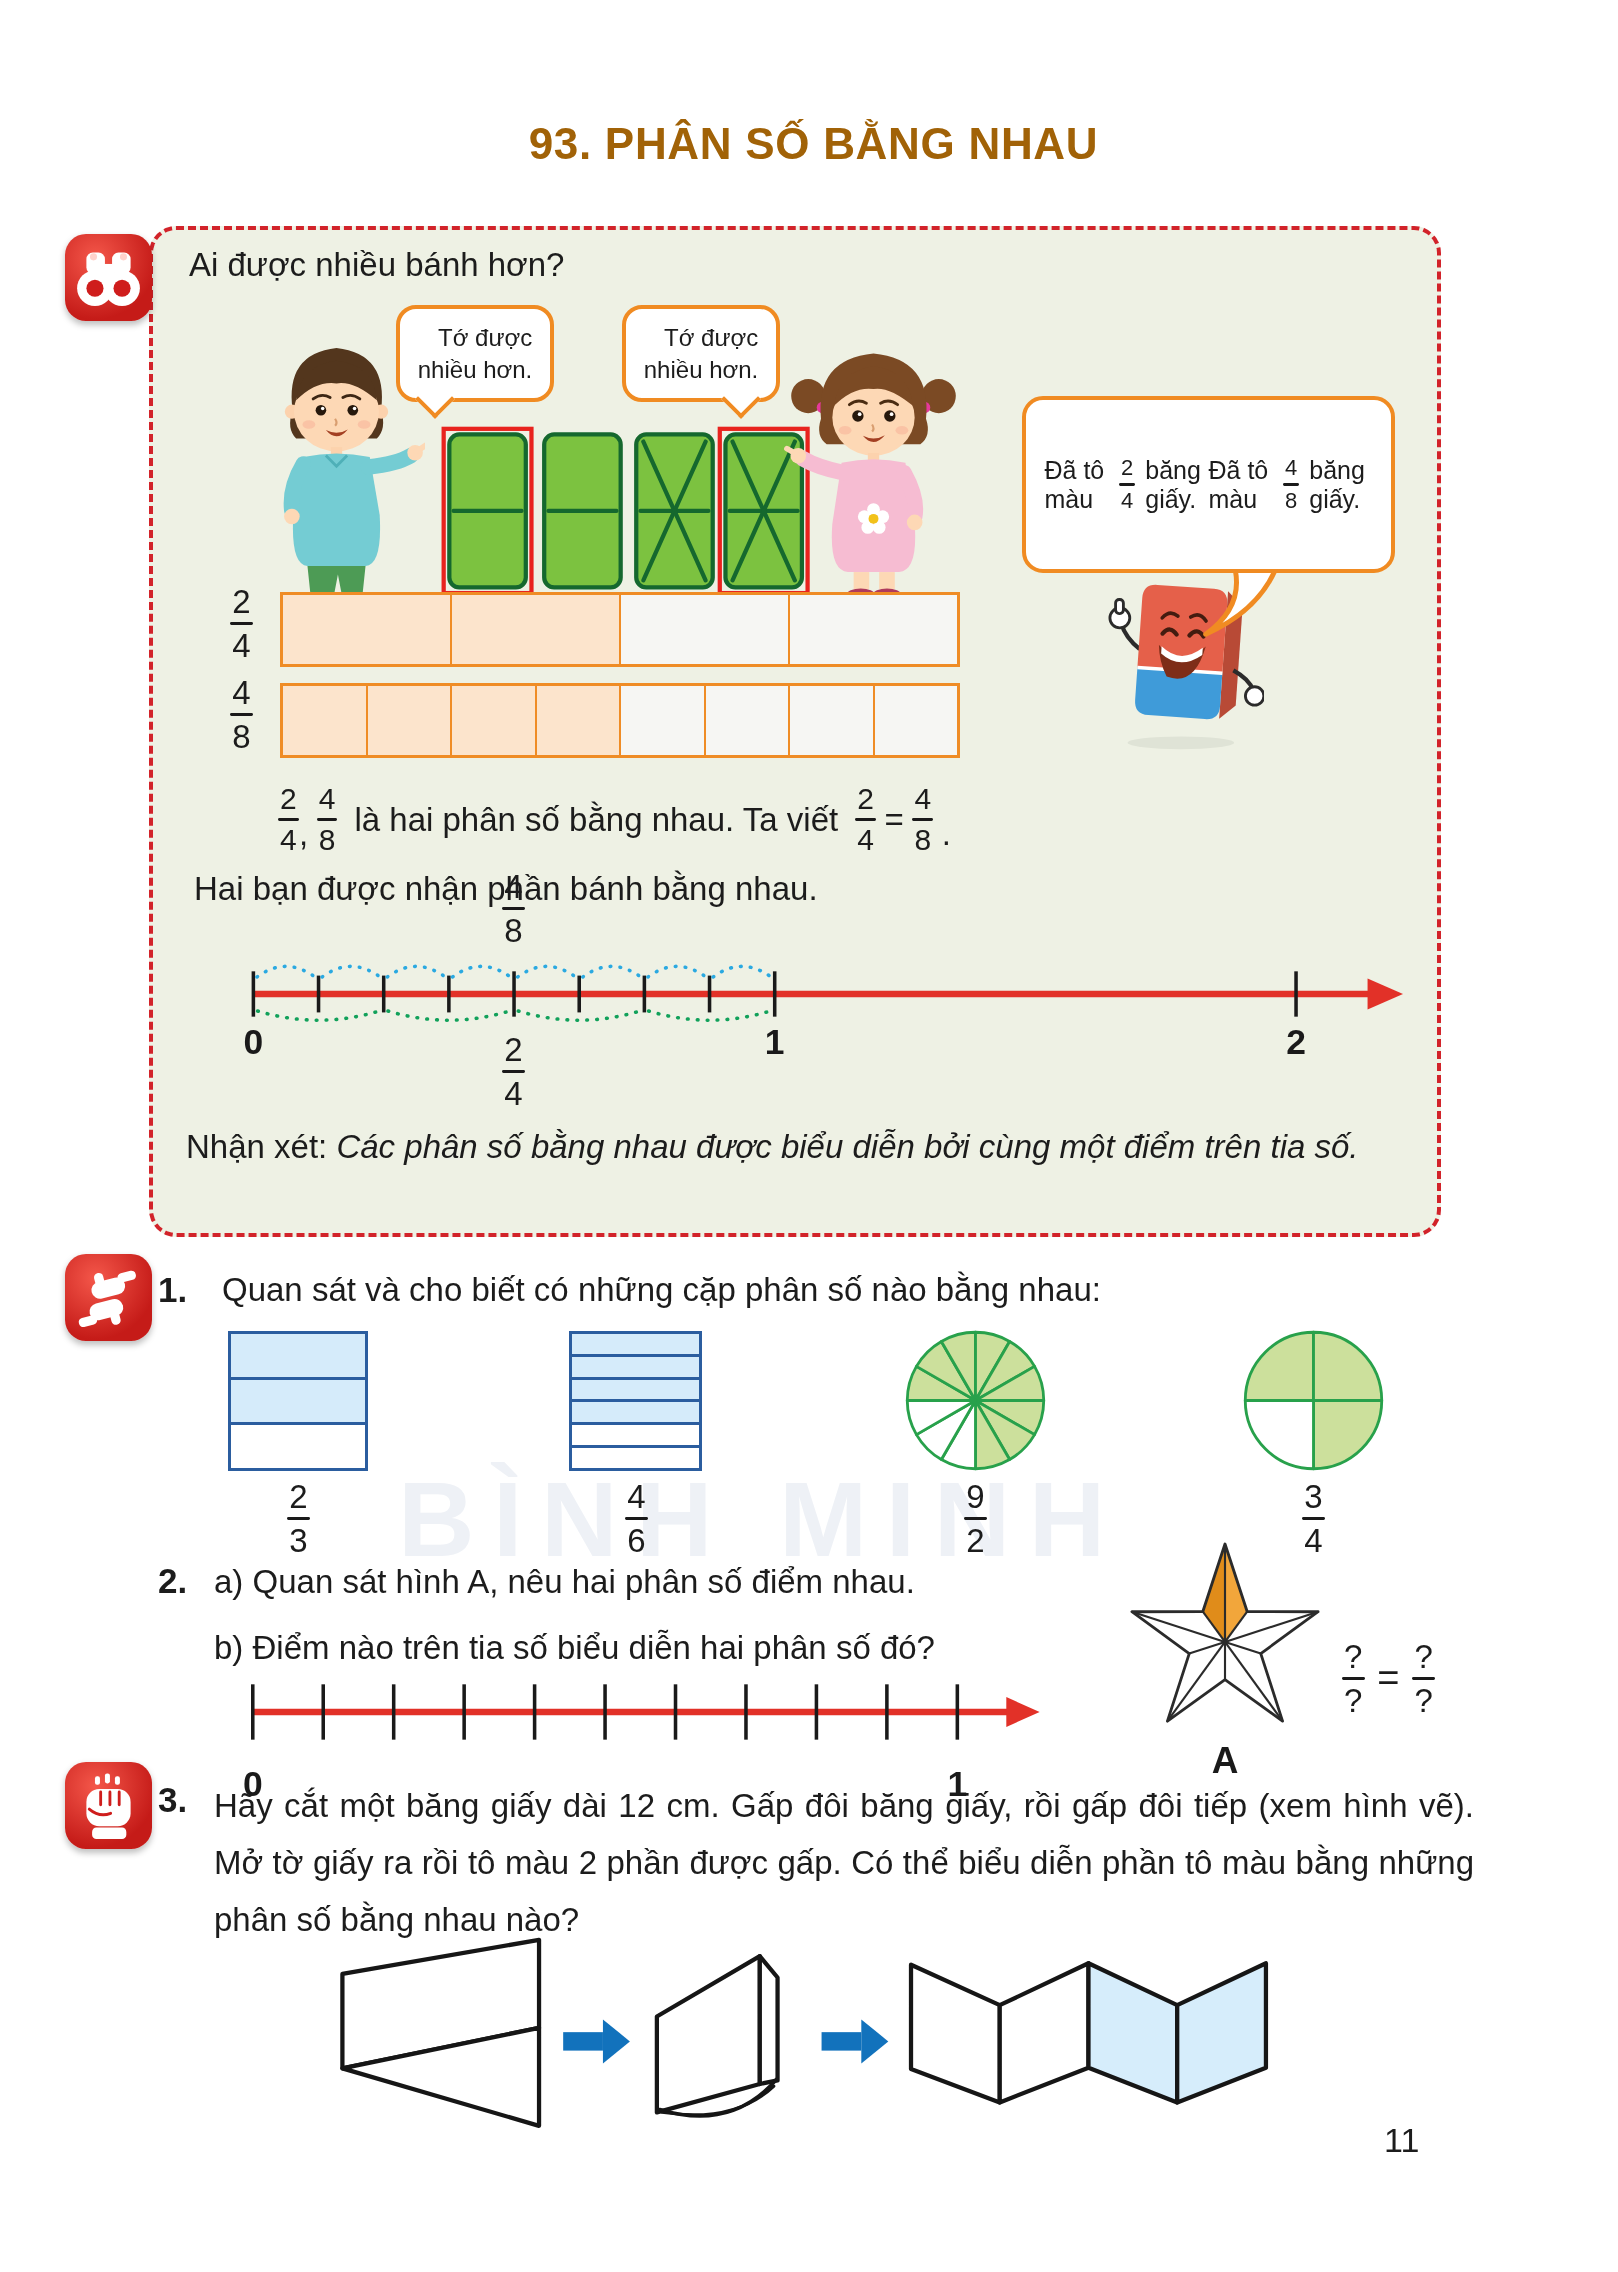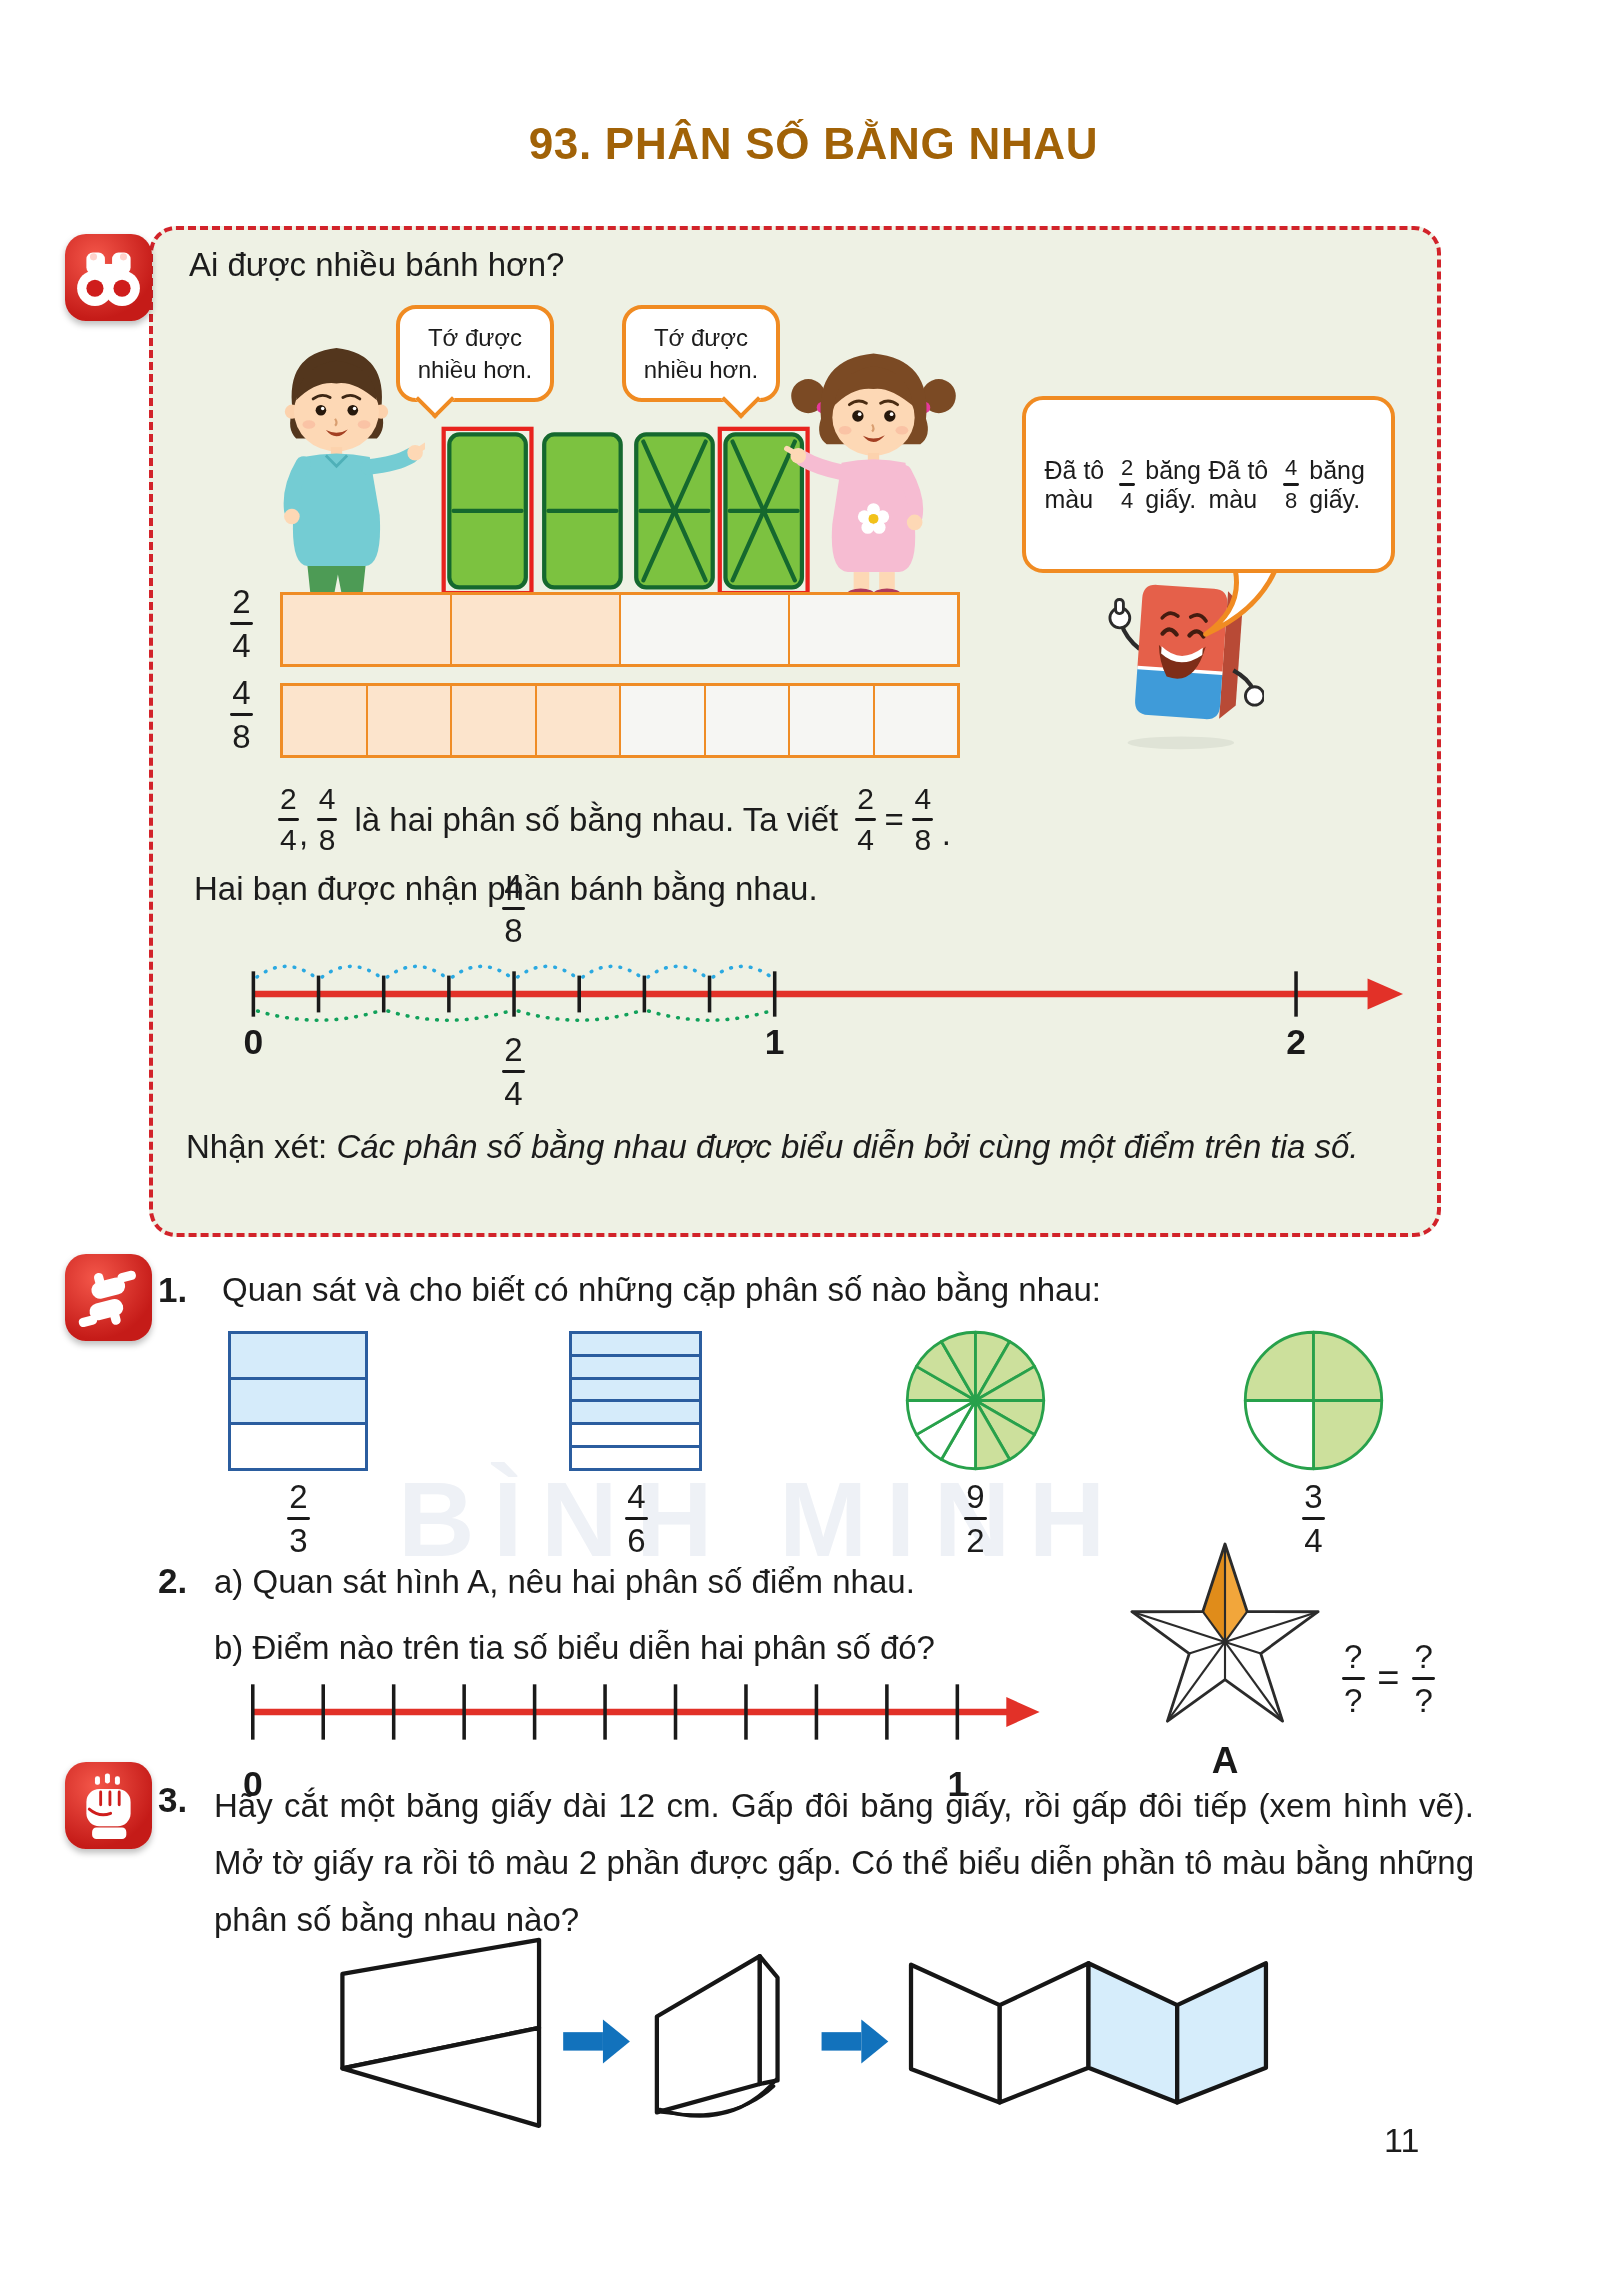--- a/index.html
+++ b/index.html
@@ -11,21 +11,21 @@
   .wm{position:absolute;font-weight:800;color:#eef1f6;letter-spacing:18.5px;font-size:106px;white-space:nowrap}
   
   .introbox{position:absolute;left:149px;top:226px;width:1292px;height:1011px;
             border:4.3px dashed #d2232a;border-radius:27px;background:#eef1e4;box-sizing:border-box}
   
   .icon{position:absolute;width:87px;height:87px;border-radius:21px;
         background:radial-gradient(circle at 35% 28%,#f4574a,#c51b18 72%);
         box-shadow:0 3.5px 6.4px rgba(0,0,0,.25);display:flex;align-items:center;justify-content:center}
   
   .bubble{position:absolute;background:#fff;border:4.3px solid #f08b22;border-radius:20px;
-          display:flex;align-items:center;justify-content:center;text-align:center;
+          display:flex;align-items:center;justify-content:center;text-align:right;
           font-size:24px;line-height:1.3;z-index:3;box-sizing:border-box}
   .bubble:after{content:"";position:absolute;bottom:-15px;width:24px;height:24px;background:#fff;
           border-right:4.3px solid #f08b22;border-bottom:4.3px solid #f08b22;transform:rotate(45deg)}
   .bubble.left:after{left:21px}
   .bubble.right:after{right:21px}
   .ebubble{position:absolute;left:1022px;top:396px;width:373px;height:177px;background:#fff;
            border:4.3px solid #f08b22;border-radius:21px;z-index:3;box-sizing:border-box;
            display:flex;flex-direction:row;justify-content:space-around;padding:8.5px 18.5px}
   .ebrow{display:flex;align-items:center;font-size:25px;gap:10px}
   

